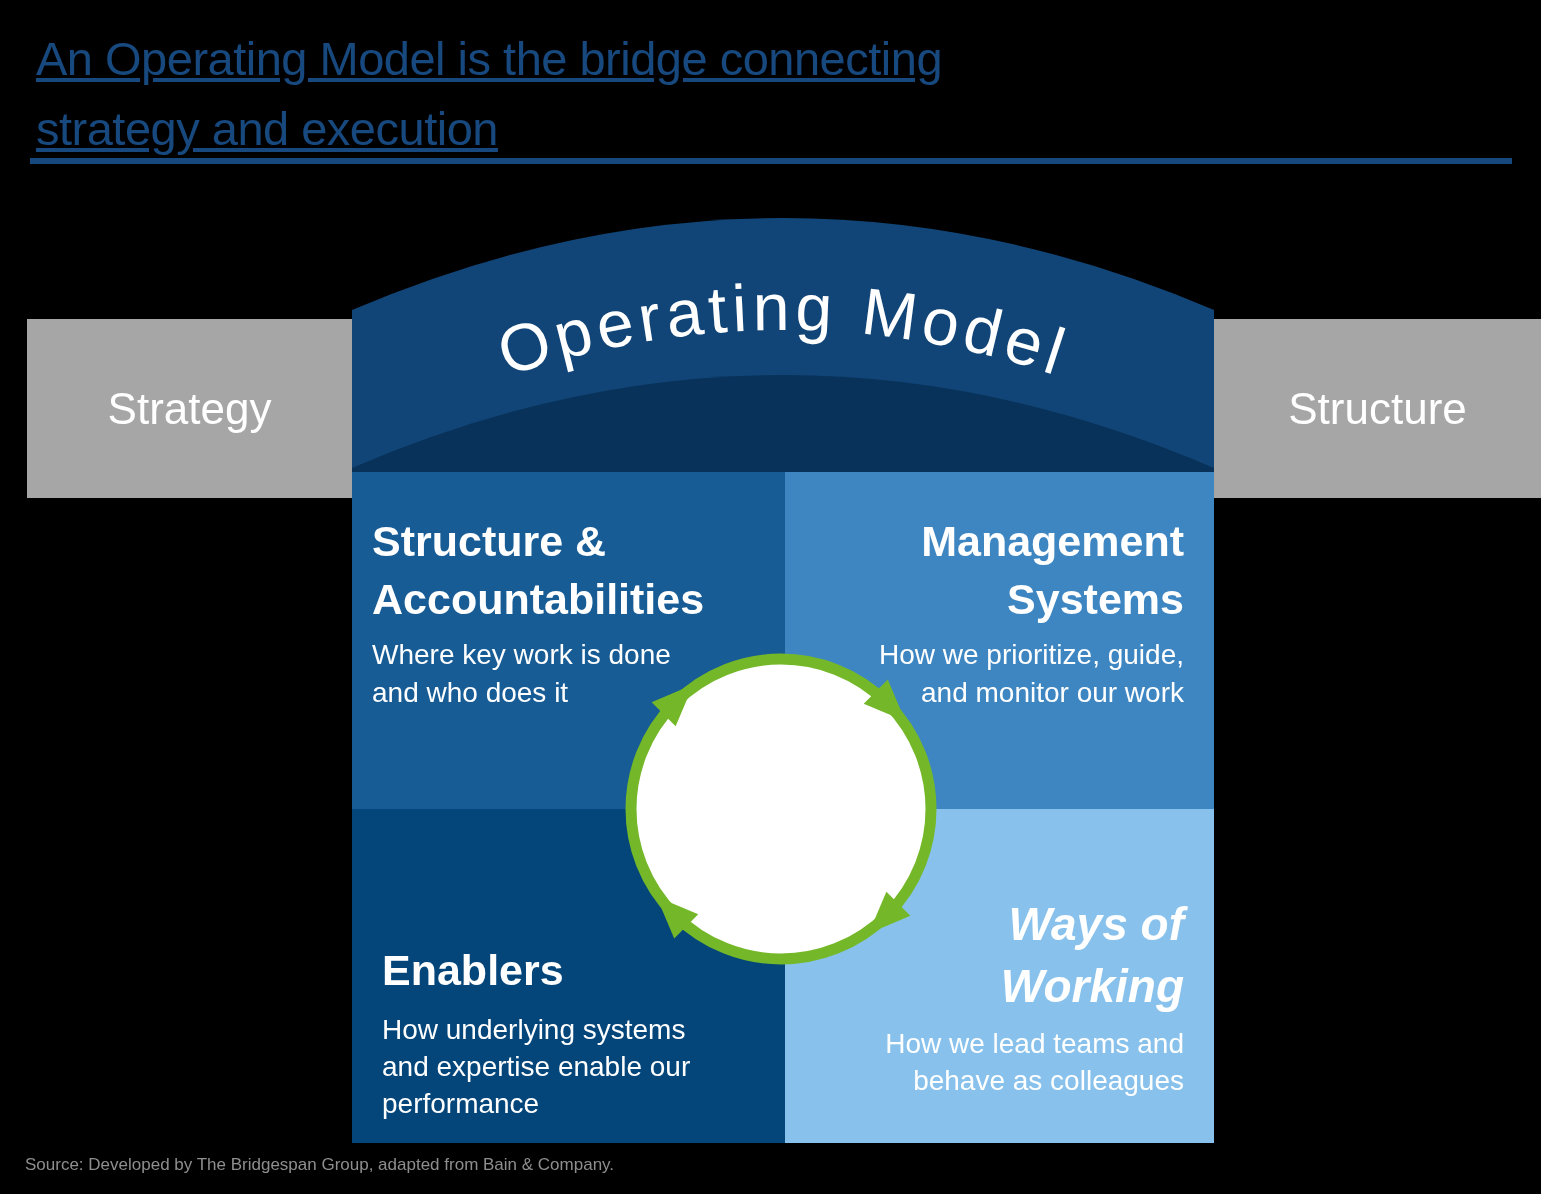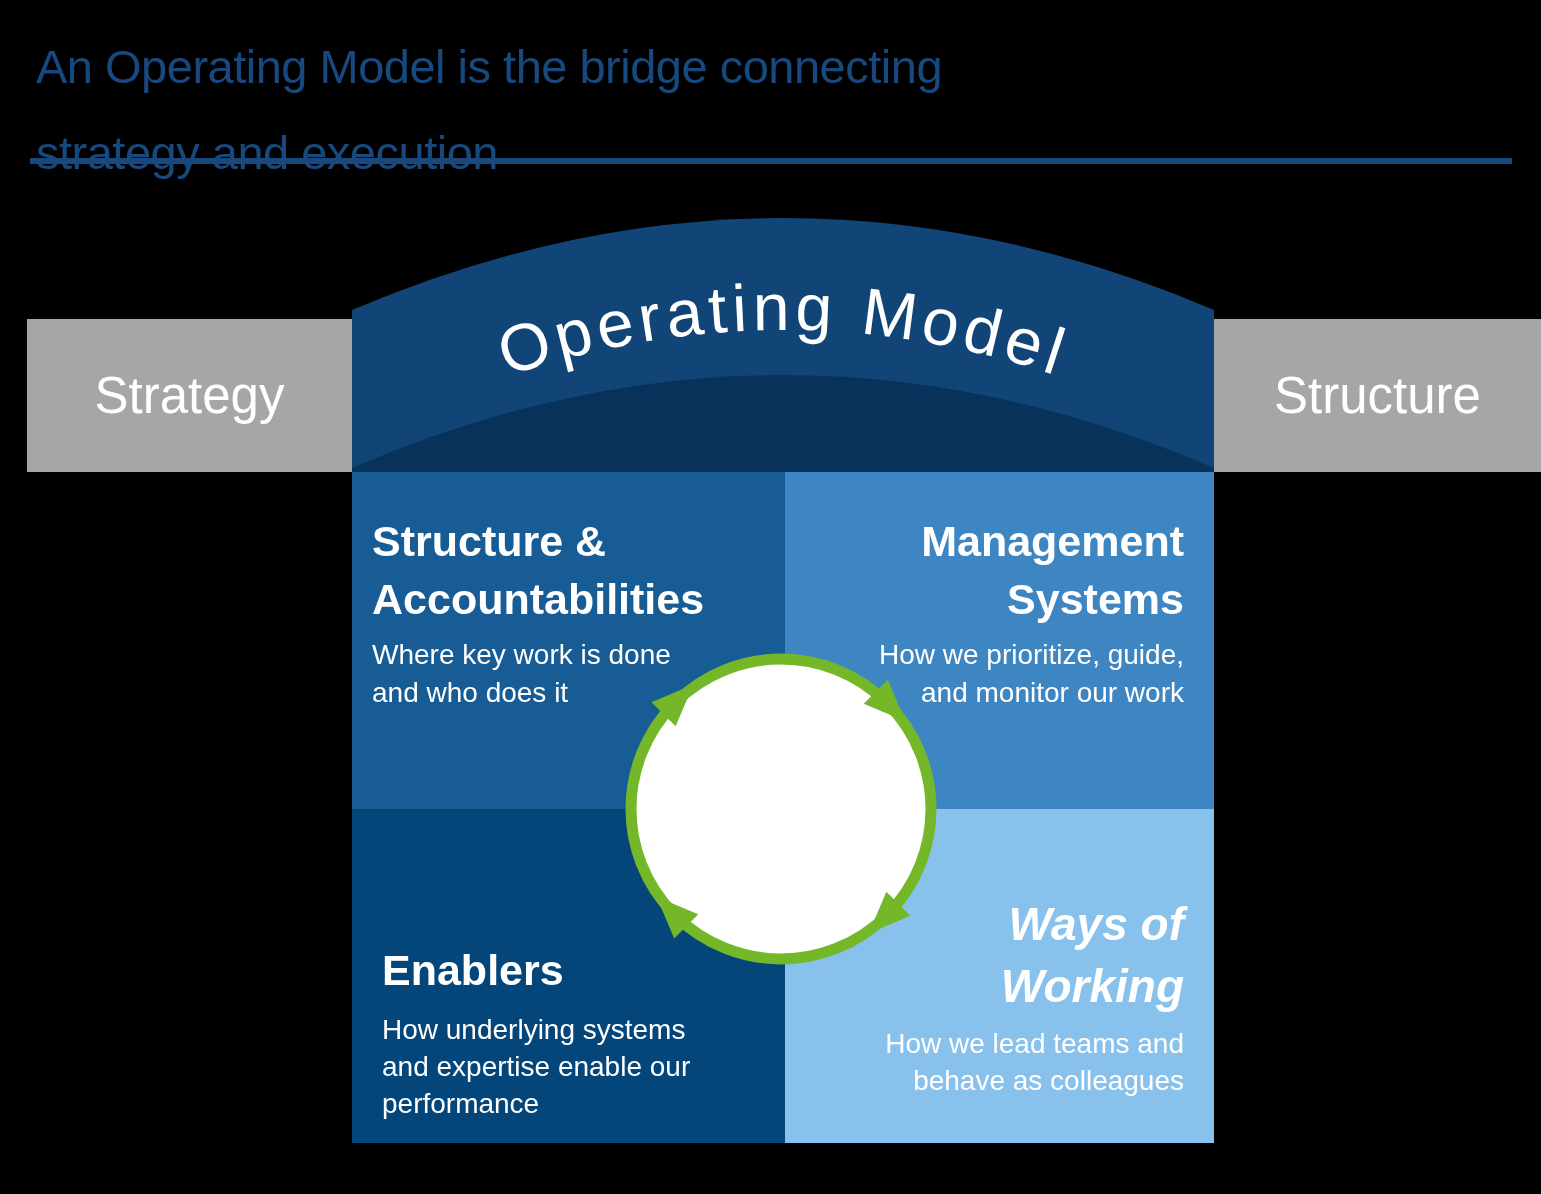--- a/index.html
+++ b/index.html
@@ -2,32 +2,32 @@
 <html style="--background: #000000; --title-blue: #17497F; --pillar-gray: #A6A6A6; --arch-blue: #114577; --arch-shadow-blue: #083259; --quad-structure: #175C95; --quad-management: #3E86C2; --quad-enablers: #05467A; --quad-ways: #88C2EC; --accent-green: #74B829; --source-gray: #8E8E8E; --text-white: #FFFFFF;"><head>
 <meta charset="utf-8">
 <style>
   html,body{margin:0;padding:0;background:#000;}
   .slide{
     position:relative;width:1541px;height:1194px;background:var(--background,#000);
     font-family:"Liberation Sans",sans-serif;overflow:hidden;
   }
   .slide-title{
     position:absolute;left:36px;top:24px;
-    font-size:47px;line-height:86px;letter-spacing:-0.5px;
-    color:var(--title-blue,#17497F);white-space:pre-line;font-weight:400;
+    font-size:47px;line-height:70px;letter-spacing:-0.5px;
+    color:var(--title-blue,#17497F);white-space:pre-line;font-weight:400;text-decoration:underline;
   }
   .title-rule{
     position:absolute;left:30px;top:158px;width:1482px;height:6px;
     background:var(--title-blue,#17497F);
   }
   .pillar{
-    position:absolute;top:319px;height:153px;
+    position:absolute;top:319px;height:179px;
     background:var(--pillar-gray,#A6A6A6);
     display:flex;align-items:center;justify-content:center;
-    color:#fff;font-size:51px;
+    color:#fff;font-size:44px;
   }
   .pillar-left{left:27px;width:325px;}
   .pillar-right{left:1214px;width:327px;}
   .arch-svg{position:absolute;left:352px;top:210px;width:862px;height:262px;}
   .quad{position:absolute;color:#fff;box-sizing:border-box;}
   .quad-title{font-size:43px;font-weight:700;line-height:58px;white-space:pre-line;margin:0;}
   .quad-desc{font-size:28px;line-height:38px;white-space:pre-line;margin-top:8px;}
   .quad-tl{left:352px;top:472px;width:433px;height:337px;background:var(--quad-structure,#175C95);padding:40px 18px 0 20px;}
   .quad-tr{left:785px;top:472px;width:429px;height:337px;background:var(--quad-management,#3E86C2);padding:40px 30px 0 18px;text-align:right;}
   .quad-bl{left:352px;top:809px;width:433px;height:334px;background:var(--quad-enablers,#05467A);padding:132px 18px 0 30px;}
@@ -111,14 +111,15 @@
       <polygon points="144,-7 186,10 144,27" fill="var(--accent-green,#74B829)"></polygon>
     </g>
     <g transform="rotate(225 160 160)">
       <polygon points="144,-7 186,10 144,27" fill="var(--accent-green,#74B829)"></polygon>
     </g>
     <g transform="rotate(315 160 160)">
       <polygon points="144,-7 186,10 144,27" fill="var(--accent-green,#74B829)"></polygon>
     </g>
   </svg>
 
+  <div class="source-note">Source: Developed by The Bridgespan Group, adapted from Bain &amp; Company.</div>
 
 </div>
 
 </body></html>

